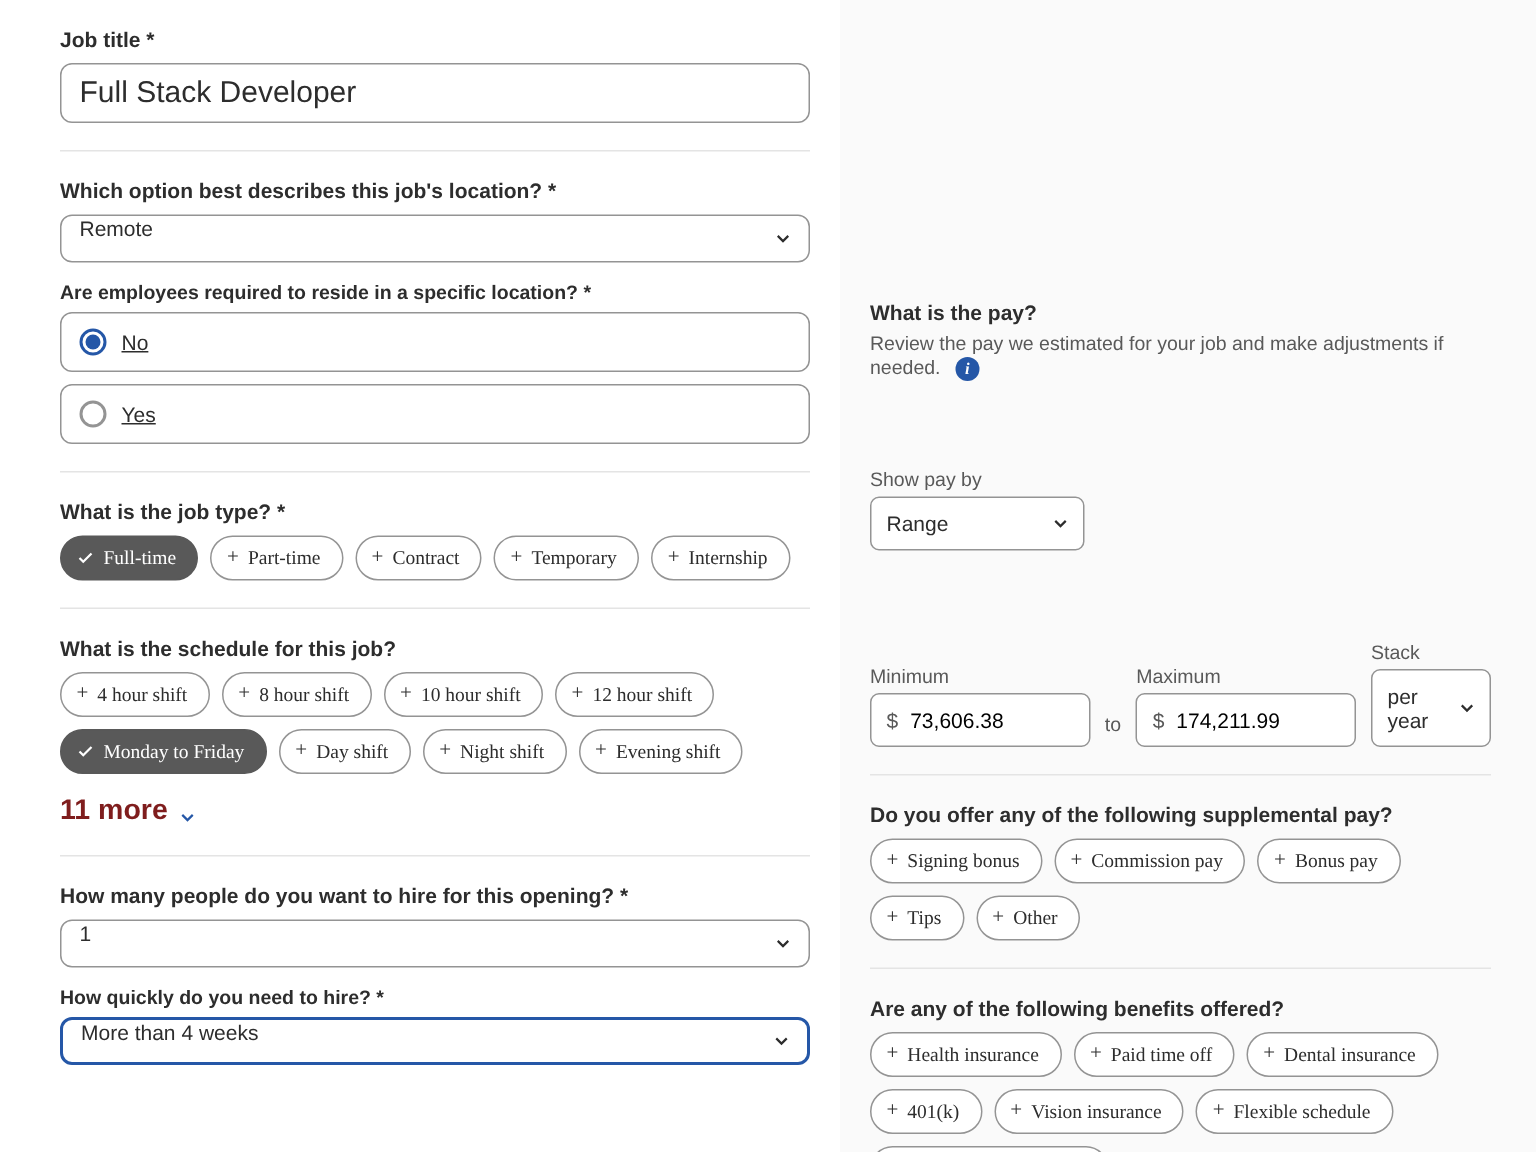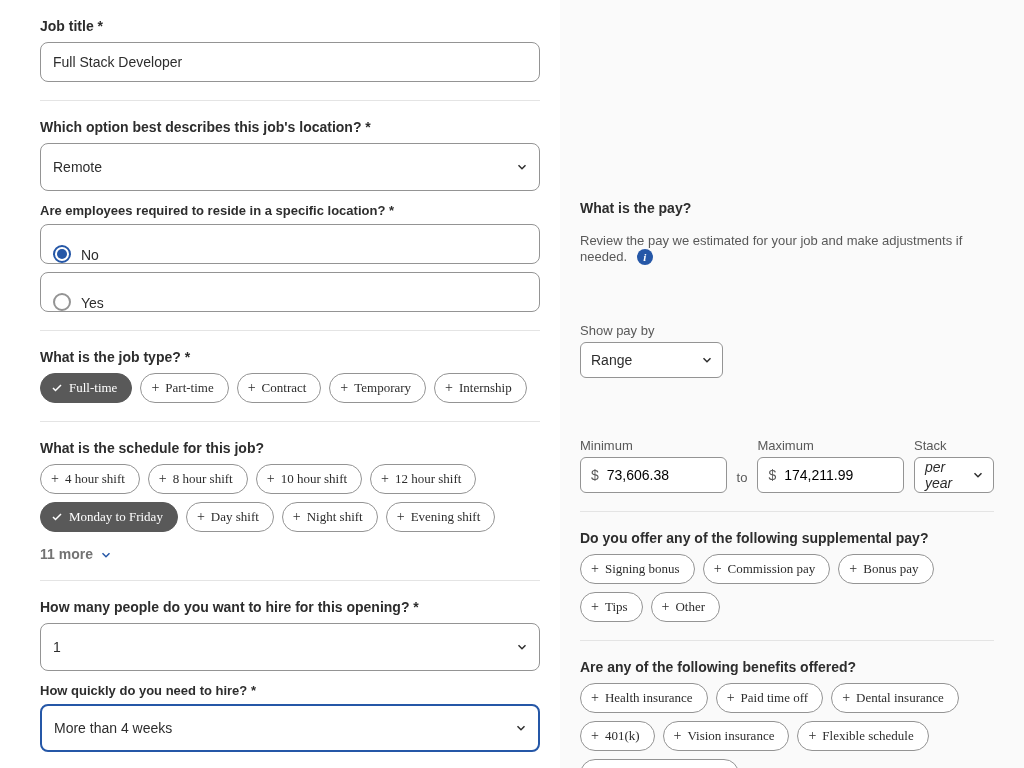--- a/index.html
+++ b/index.html
@@ -5,44 +5,44 @@
 * { box-sizing: border-box; margin: 0; padding: 0; }
 body { font-family: -apple-system, BlinkMacSystemFont, "Segoe UI", Helvetica, Arial, sans-serif; font-size: 14px; color: #2d2d2d; background: #fff; }
 .page { display: flex; width: 1024px; }
 .col-left { width: 560px; padding: 0 20px 20px 40px; }
 .col-right { width: 464px; padding: 200px 30px 20px 20px; background: #fafafa; }
 .section { padding: 18px 0; }
 .section + .section { border-top: 1px solid #e4e4e4; }
 .label { font-weight: 700; font-size: 14px; color: #2d2d2d; margin-bottom: 8px; display: block; }
 .sublabel { font-weight: 700; font-size: 13px; color: #2d2d2d; margin-bottom: 6px; display: block; margin-top: 12px; }
 .helper { font-size: 13px; color: #595959; margin-bottom: 6px; display: inline; }
-.input-text { width: 100%; height: 40px; border: 1px solid #949494; border-radius: 8px; padding: 0 12px; font-size: 14px; color: #2d2d2d; background: #fff; }
-.select { width: 100%; height: 48px; border: 1px solid #949494; border-radius: 8px; padding: 0 50px 0 12px; font-size: 14px; color: #2d2d2d; background: #fff; position: relative; display: flex; align-items: center; cursor: pointer; }
+.input-text { width: 100%; height: 40px; border: 1px solid #949494; border-radius: 8px; padding: 0 12px; font-size: 20px; color: #2d2d2d; background: #fff; }
+.select { width: 100%; height: 32px; border: 1px solid #949494; border-radius: 8px; padding: 0 50px 0 12px; font-size: 14px; color: #2d2d2d; background: #fff; position: relative; display: flex; align-items: flex-start; cursor: pointer; }
 .select.focused { border: 2px solid #2557a7; }
 .select .chev { position: absolute; right: 10px; top: 50%; transform: translateY(-50%); }
 .radio-group { display: flex; flex-direction: column; gap: 8px; }
-.radio-option { display: flex; align-items: flex-end; height: 40px; border: 1px solid #949494; border-radius: 8px; padding: 0 12px; gap: 10px; cursor: pointer; background: #fff; }
+.radio-option { display: flex; align-items: center; height: 40px; border: 1px solid #949494; border-radius: 8px; padding: 0 12px; gap: 10px; cursor: pointer; background: #fff; text-decoration: underline; }
 .radio-circle { width: 18px; height: 18px; border: 2px solid #949494; border-radius: 50%; display: flex; align-items: center; justify-content: center; }
 .radio-circle.checked { border-color: #2557a7; }
 .radio-circle.checked::after { content: ""; width: 10px; height: 10px; background: #2557a7; border-radius: 50%; }
 .chips { display: flex; flex-wrap: wrap; gap: 8px; }
 .chip { height: 30px; border: 1px solid #949494; border-radius: 999px; padding: 0 14px 0 10px; display: inline-flex; align-items: center; gap: 6px; font-size: 13px; color: #2d2d2d; background: #fff; cursor: pointer; font-family: Liberation Serif, serif; }
 .chip.selected { background: #595959; border-color: #595959; color: #fff; }
 .chip .plus { font-size: 14px; line-height: 1; }
 .chip .check { width: 12px; height: 12px; }
-.more-link { color: #737373; font-weight: 700; font-size: 14px; margin-top: 14px; display: inline-flex; align-items: flex-end; gap: 6px; cursor: pointer; }
+.more-link { color: #7f1d1d; font-weight: 700; font-size: 19px; margin-top: 14px; display: inline-flex; align-items: flex-end; gap: 6px; cursor: pointer; }
 .more-link .chev { color: #2557a7; }
 .pay-row { display: flex; align-items: flex-end; gap: 10px; }
 .pay-col { display: flex; flex-direction: column; }
 .pay-col .flabel { font-size: 13px; color: #595959; margin-bottom: 4px; margin-top: 48px; }
 .money-input { display: flex; align-items: center; height: 36px; border: 1px solid #949494; border-radius: 6px; background: #fff; padding: 0 10px; gap: 8px; }
 .money-input .cur { color: #595959; }
 .money-input input { border: none; outline: none; font-size: 14px; width: 100%; }
 .to-label { font-size: 13px; color: #595959; padding-bottom: 8px; }
-.rate-select { height: 36px; border: 1px solid #949494; border-radius: 6px; background: #fff; padding: 0 28px 0 10px; font-size: 14px; position: relative; display: flex; align-items: center; cursor: pointer; font-style: italic; }
+.rate-select { height: 52px; border: 1px solid #949494; border-radius: 6px; background: #fff; padding: 0 28px 0 10px; font-size: 14px; position: relative; display: flex; align-items: center; cursor: pointer; }
 .rate-select .chev { position: absolute; right: 8px; top: 50%; transform: translateY(-50%); }
 .small-select { height: 36px; width: 143px; border: 1px solid #949494; border-radius: 6px; background: #fff; padding: 0 28px 0 10px; font-size: 14px; position: relative; display: flex; align-items: center; cursor: pointer; }
 .small-select .chev { position: absolute; right: 8px; top: 50%; transform: translateY(-50%); }
 .info-icon { width: 16px; height: 16px; border-radius: 50%; background: #2557a7; color: #fff; display: inline-flex; align-items: center; justify-content: center; font-size: 11px; font-weight: 700; margin-left: 6px; font-style: italic; font-family: Georgia, serif; }
 svg.chev { width: 14px; height: 14px; }
 .col-right .section:first-child { border-top: none; padding-top: 0; }
 .header-row { display: flex; align-items: center; margin-bottom: 4px; }
 </style>
 </head>
 <body>
@@ -168,21 +168,21 @@
           </svg>
       </div>
     </div>
 
   </div>
 
   <div class="col-right">
 
     <div class="section">
       <div class="header-row">
-        <label class="label" style="margin-bottom:12px">What is the pay?</label>
+        <label class="label" style="margin-bottom:0">What is the pay?</label>
       </div>
       <div style="margin-bottom:10px">
         <span class="helper">Review the pay we estimated for your job and make adjustments if needed.</span>
         <span class="info-icon">i</span>
       </div>
 
       <div class="pay-col" style="margin-bottom:12px">
         <span class="flabel">Show pay by</span>
         <div class="small-select">
           <span>Range</span>

